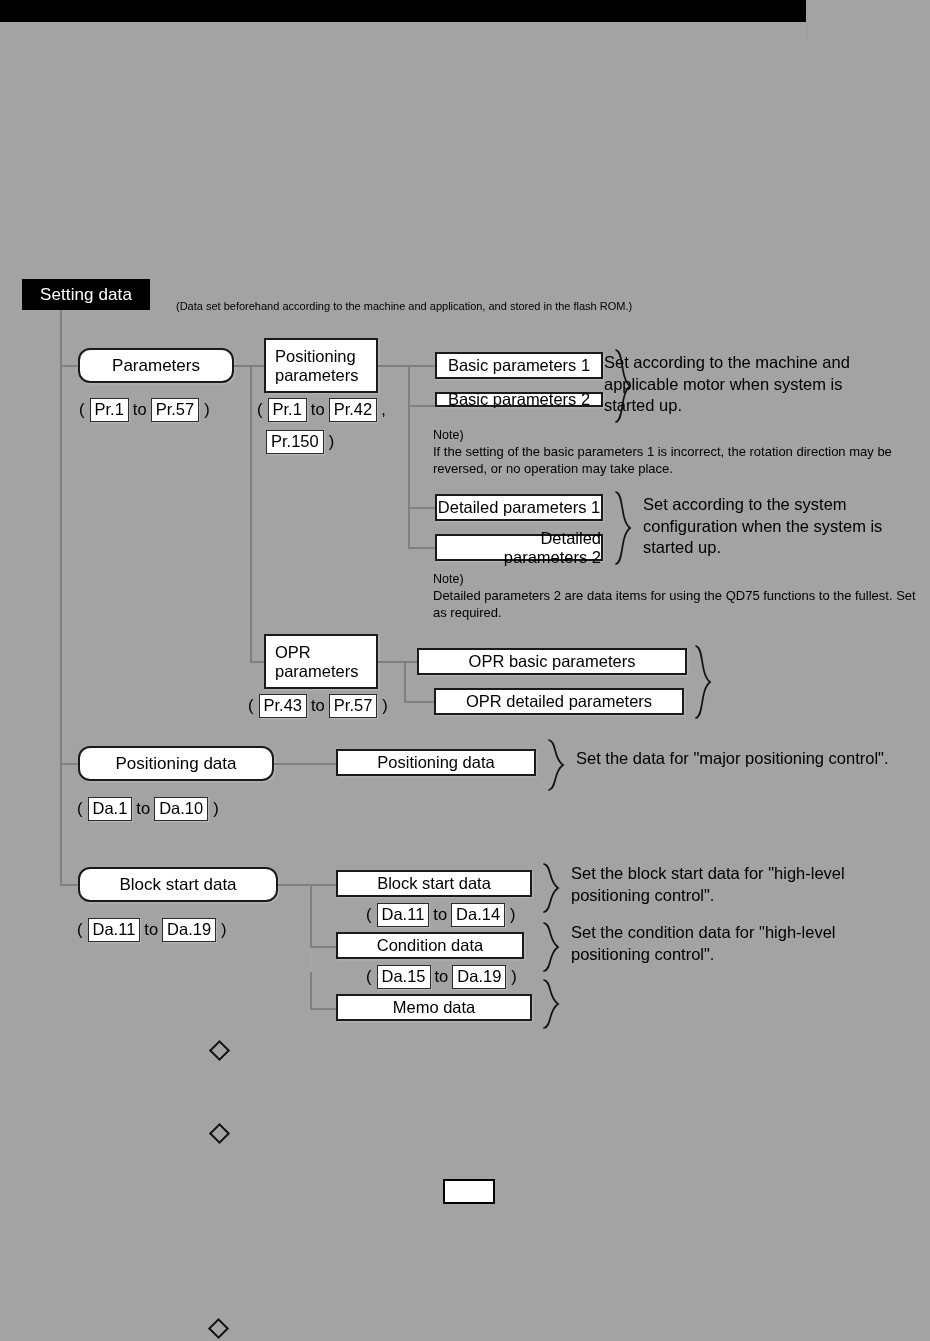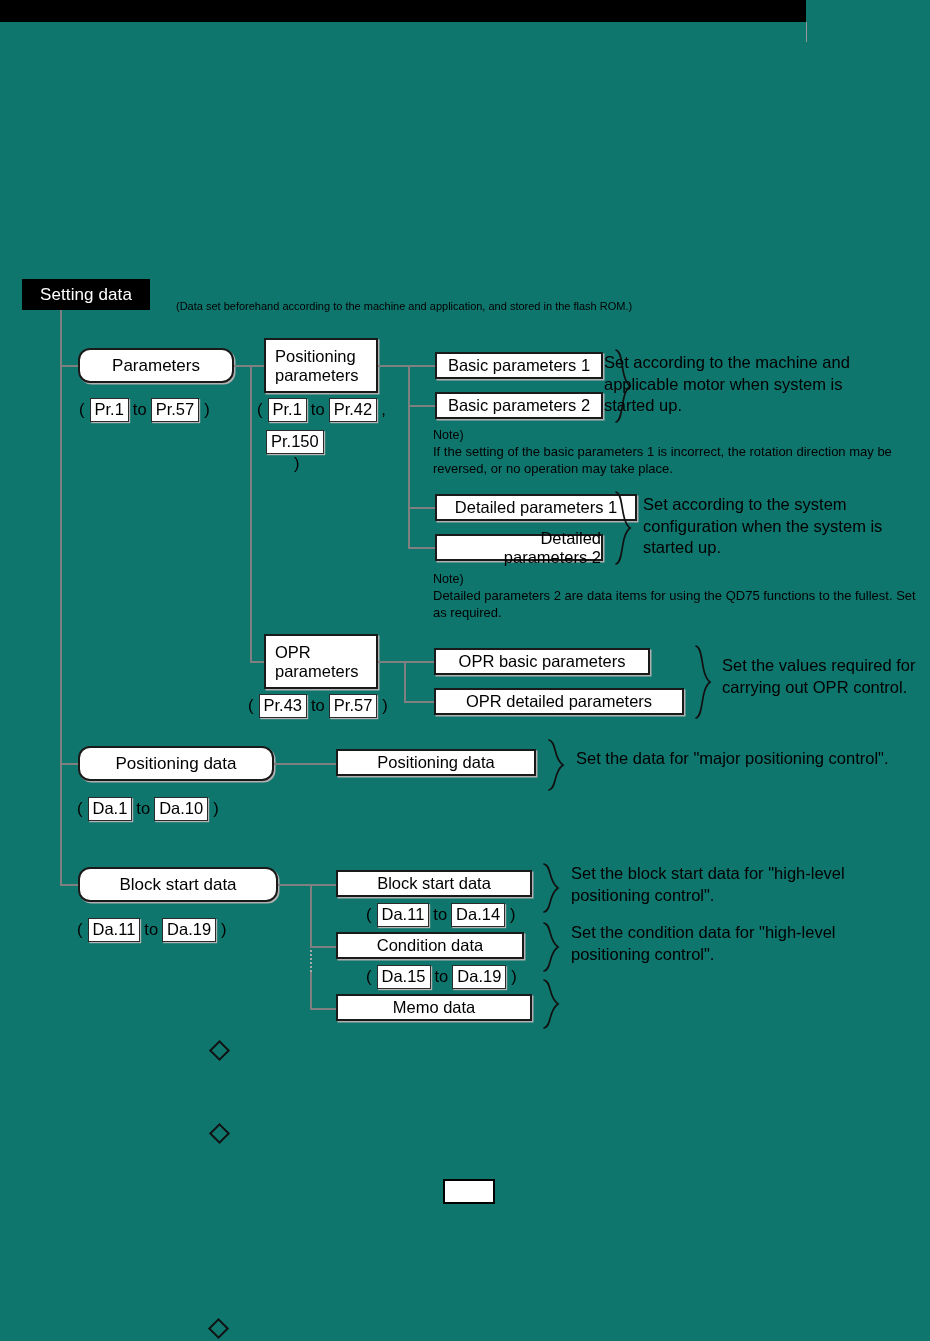--- a/index.html
+++ b/index.html
@@ -9,21 +9,21 @@
   }
   body {
     font-family: "Liberation Sans", sans-serif;
     color: #000000;
   }
   #page {
     position: relative;
     width: 930px;
     height: 1341px;
     overflow: hidden;
-    background: #0f766e;
+    background: #a3a3a3;
   }
   .abs { position: absolute; }
 
   
   .header-bar {
     left: 0; top: 0;
     width: 806px; height: 22px;
     background: #000000;
   }
   .header-rule {
@@ -166,46 +166,46 @@
     <span>Positioning</span>
     <span>parameters</span>
   </div>
   <div class="abs refline" style="left:256px; top:398px;">
     <span class="paren">(</span>
     <span class="chip">Pr.1</span>
     <span>to</span>
     <span class="chip">Pr.42</span>
     <span>,</span>
   </div>
-  <div class="abs refline" style="left:266px; top:430px;flex-direction:column;">
+  <div class="abs refline" style="left:266px; top:430px;">
     <span class="chip" style="margin-left:0;">Pr.150</span>
     <span class="paren">)</span>
   </div>
 
   <div class="abs hline" style="left:378px; top:365px; width:30px;"></div>
   <div class="abs vline" style="left:408px; top:365px; height:183px;"></div>
   <div class="abs hline" style="left:408px; top:365px; width:27px;"></div>
   <div class="abs hline" style="left:408px; top:405px; width:27px;"></div>
   <div class="abs hline" style="left:408px; top:507px; width:27px;"></div>
   <div class="abs hline" style="left:408px; top:547px; width:27px;"></div>
 
   <div class="abs sbox" style="left:435px; top:352px; width:168px; height:27px;">Basic parameters 1</div>
-  <div class="abs sbox" style="left:435px; top:392px; width:168px; height:27px;">Basic parameters 2</div>
+  <div class="abs sbox" style="left:435px; top:392px; width:168px; height:15px;">Basic parameters 2</div>
 
   <div class="abs brace" style="left:612px; top:348px;">
     <svg width="22" height="76" viewBox="0 0 22 76">
       <path d="M4 2 C12 4, 8 30, 18 38 C8 46, 12 72, 4 74" fill="none" stroke="#111" stroke-width="1.7" stroke-linecap="round"></path>
     </svg>
   </div>
   <div class="abs desc" style="left:604px; top:352px; width:282px;">Set according to the machine and applicable motor when system is started up.</div>
 
   <div class="abs note-title" style="left:433px; top:428px;">Note)</div>
   <div class="abs note-body" style="left:433px; top:444px; width:460px;">If the setting of the basic parameters 1 is incorrect, the rotation direction may be reversed, or no operation may take place.</div>
 
-  <div class="abs sbox" style="left:435px; top:494px; width:202px; height:27px;">Detailed parameters 1</div>
+  <div class="abs sbox" style="left:435px; top:494px; width:168px; height:27px;">Detailed parameters 1</div>
   <div class="abs sbox" style="left:435px; top:534px; width:168px; height:27px;padding-left:44px;">Detailed parameters 2</div>
 
   <div class="abs brace" style="left:612px; top:490px;">
     <svg width="22" height="76" viewBox="0 0 22 76">
       <path d="M4 2 C12 4, 8 30, 18 38 C8 46, 12 72, 4 74" fill="none" stroke="#111" stroke-width="1.7" stroke-linecap="round"></path>
     </svg>
   </div>
   <div class="abs desc" style="left:643px; top:494px; width:272px;">Set according to the system configuration when the system is started up.</div>
 
   <div class="abs note-title" style="left:433px; top:572px;">Note)</div>
@@ -221,29 +221,28 @@
     <span>to</span>
     <span class="chip">Pr.57</span>
     <span class="paren">)</span>
   </div>
 
   <div class="abs hline" style="left:378px; top:661px; width:26px;"></div>
   <div class="abs vline" style="left:404px; top:661px; height:40px;"></div>
   <div class="abs hline" style="left:404px; top:661px; width:30px;"></div>
   <div class="abs hline" style="left:404px; top:701px; width:30px;"></div>
 
-  <div class="abs sbox" style="left:434px; top:648px; width:216px; height:27px;">OPR basic parameters</div>
+  <div class="abs sbox" style="left:417px; top:648px; width:270px; height:27px;">OPR basic parameters</div>
   <div class="abs sbox" style="left:434px; top:688px; width:250px; height:27px;">OPR detailed parameters</div>
 
   <div class="abs brace" style="left:692px; top:644px;">
     <svg width="22" height="76" viewBox="0 0 22 76">
       <path d="M4 2 C12 4, 8 30, 18 38 C8 46, 12 72, 4 74" fill="none" stroke="#111" stroke-width="1.7" stroke-linecap="round"></path>
     </svg>
   </div>
-  <div class="abs desc" style="left:722px; top:655px; width:208px;">Set the values required for carrying out OPR control.</div>
 
   <div class="abs hline" style="left:60px; top:763px; width:18px;"></div>
   <div class="abs rbox" style="left:78px; top:746px; width:196px; height:35px;">Positioning data</div>
   <div class="abs refline" style="left:76px; top:797px;">
     <span class="paren">(</span>
     <span class="chip">Da.1</span>
     <span>to</span>
     <span class="chip">Da.10</span>
     <span class="paren">)</span>
   </div>

